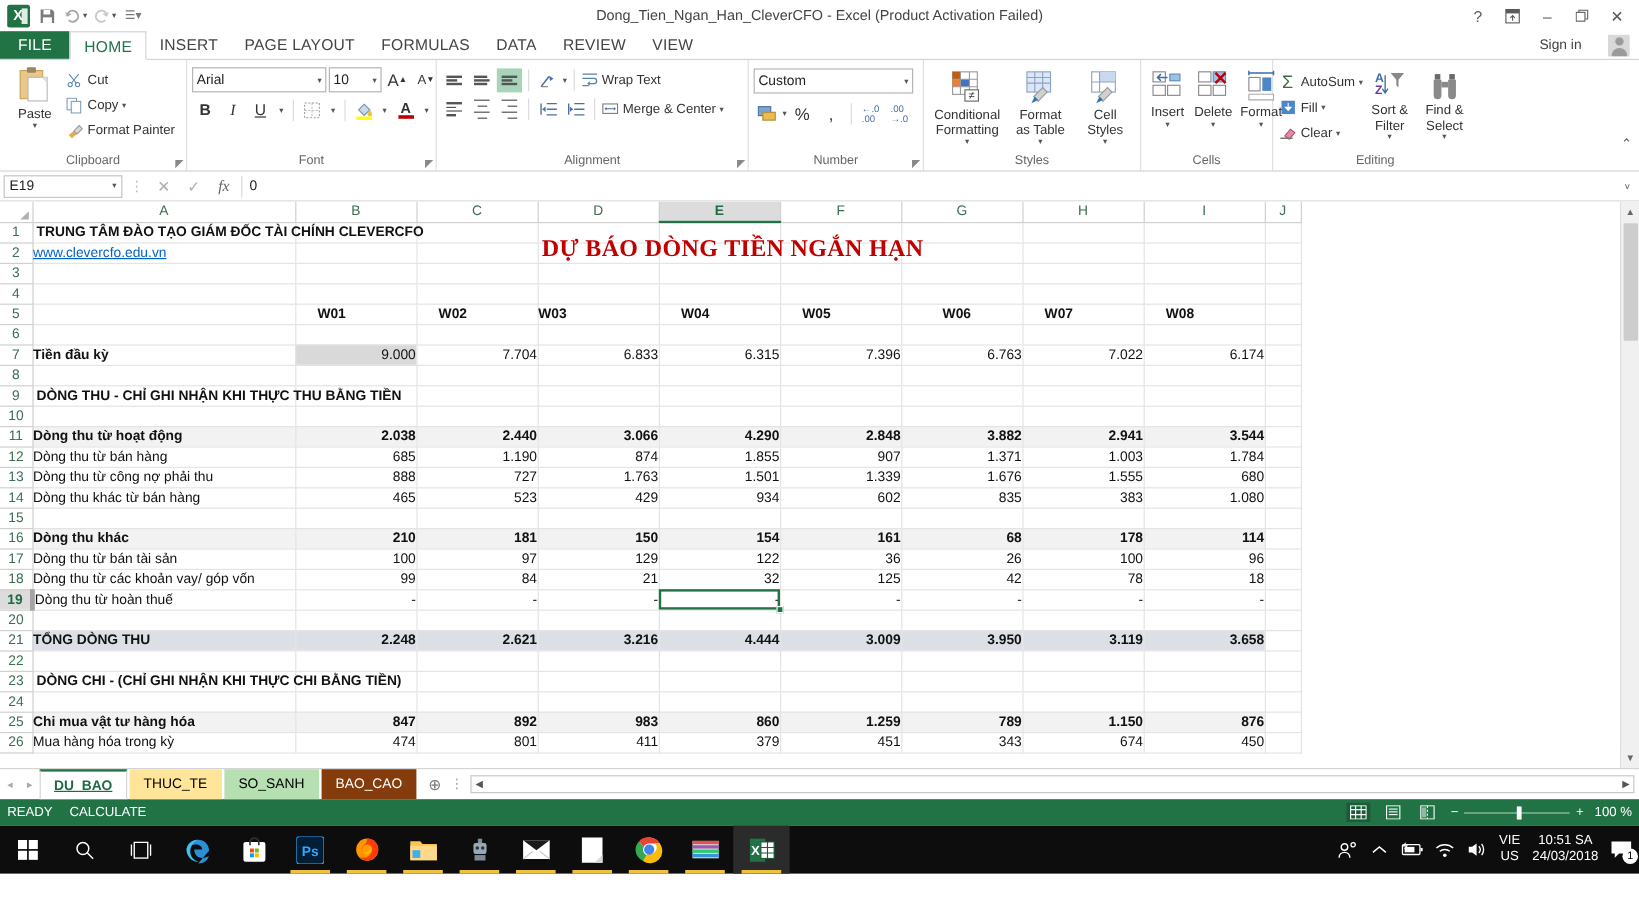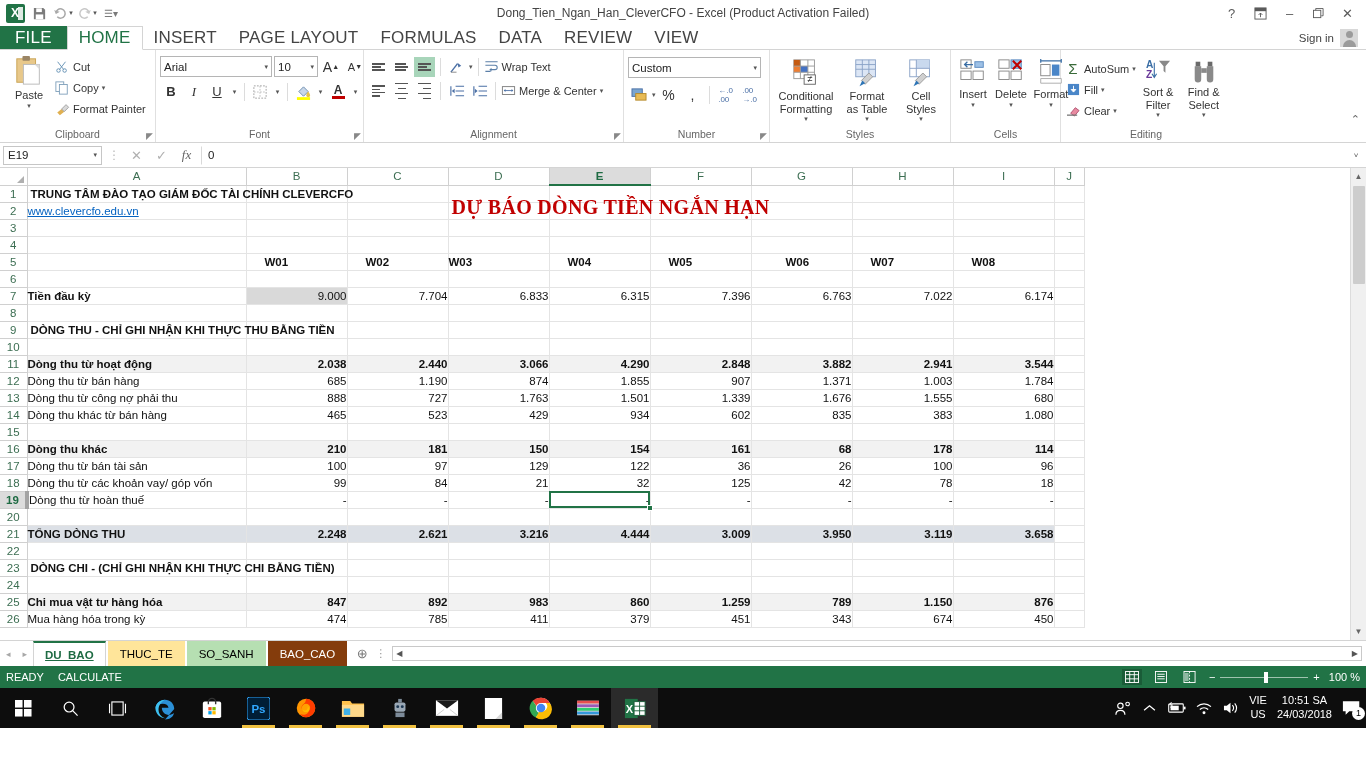--- a/index.html
+++ b/index.html
@@ -43,29 +43,29 @@
     justify-content: center; font-size: 13px; color: #5a5a5a;
   }
 
   
   .ribbon-tabs {
     height: 24px; display: flex; align-items: stretch;
     border-bottom: 1px solid #d4d4d4; background: #fff; position: relative;
   }
   .tab {
     padding: 0 11px; display: flex; align-items: center;
-    font-size: 17px; color: #444; letter-spacing: .2px;
+    font-size: 13px; color: #444; letter-spacing: .2px;
   }
   .tab.file { background: #217346; color: #fff; font-weight: normal; padding: 0 15px; }
   .tab.active {
     color: #217346; border: 1px solid #d4d4d4; border-bottom: 1px solid #fff;
     margin-bottom: -1px; background: #fff;
   }
   .signin {
-    margin-left: auto; display: flex; align-items: center; gap: 6px;
+    margin-left: auto; display: flex; align-items: center; gap: 22px;
     padding-right: 8px; font-size: 11.5px; color: #444;
   }
   .avatar-box {
     width: 18px; height: 18px; background: #d8d8d8;
     display:flex; align-items:flex-end; justify-content:center; overflow:hidden;
   }
   .avatar-box::before {
     content:""; width:7px; height:7px; border-radius:50%; background:#9b9b9b;
     position:absolute; margin-bottom:9px;
   }
@@ -1074,21 +1074,21 @@
               <td class="cell num b shade">1.259</td>
               <td class="cell num b shade">789</td>
               <td class="cell num b shade">1.150</td>
               <td class="cell num b shade">876</td>
               <td class="cell"></td>
             </tr>
             <tr>
               <td class="rowhead">26</td>
               <td class="cell">Mua hàng hóa trong kỳ</td>
               <td class="cell num">474</td>
-              <td class="cell num">785</td>
+              <td class="cell num">801</td>
               <td class="cell num">411</td>
               <td class="cell num">379</td>
               <td class="cell num">451</td>
               <td class="cell num">343</td>
               <td class="cell num">674</td>
               <td class="cell num">450</td>
               <td class="cell"></td>
             </tr>
           </tbody>
       </table>

